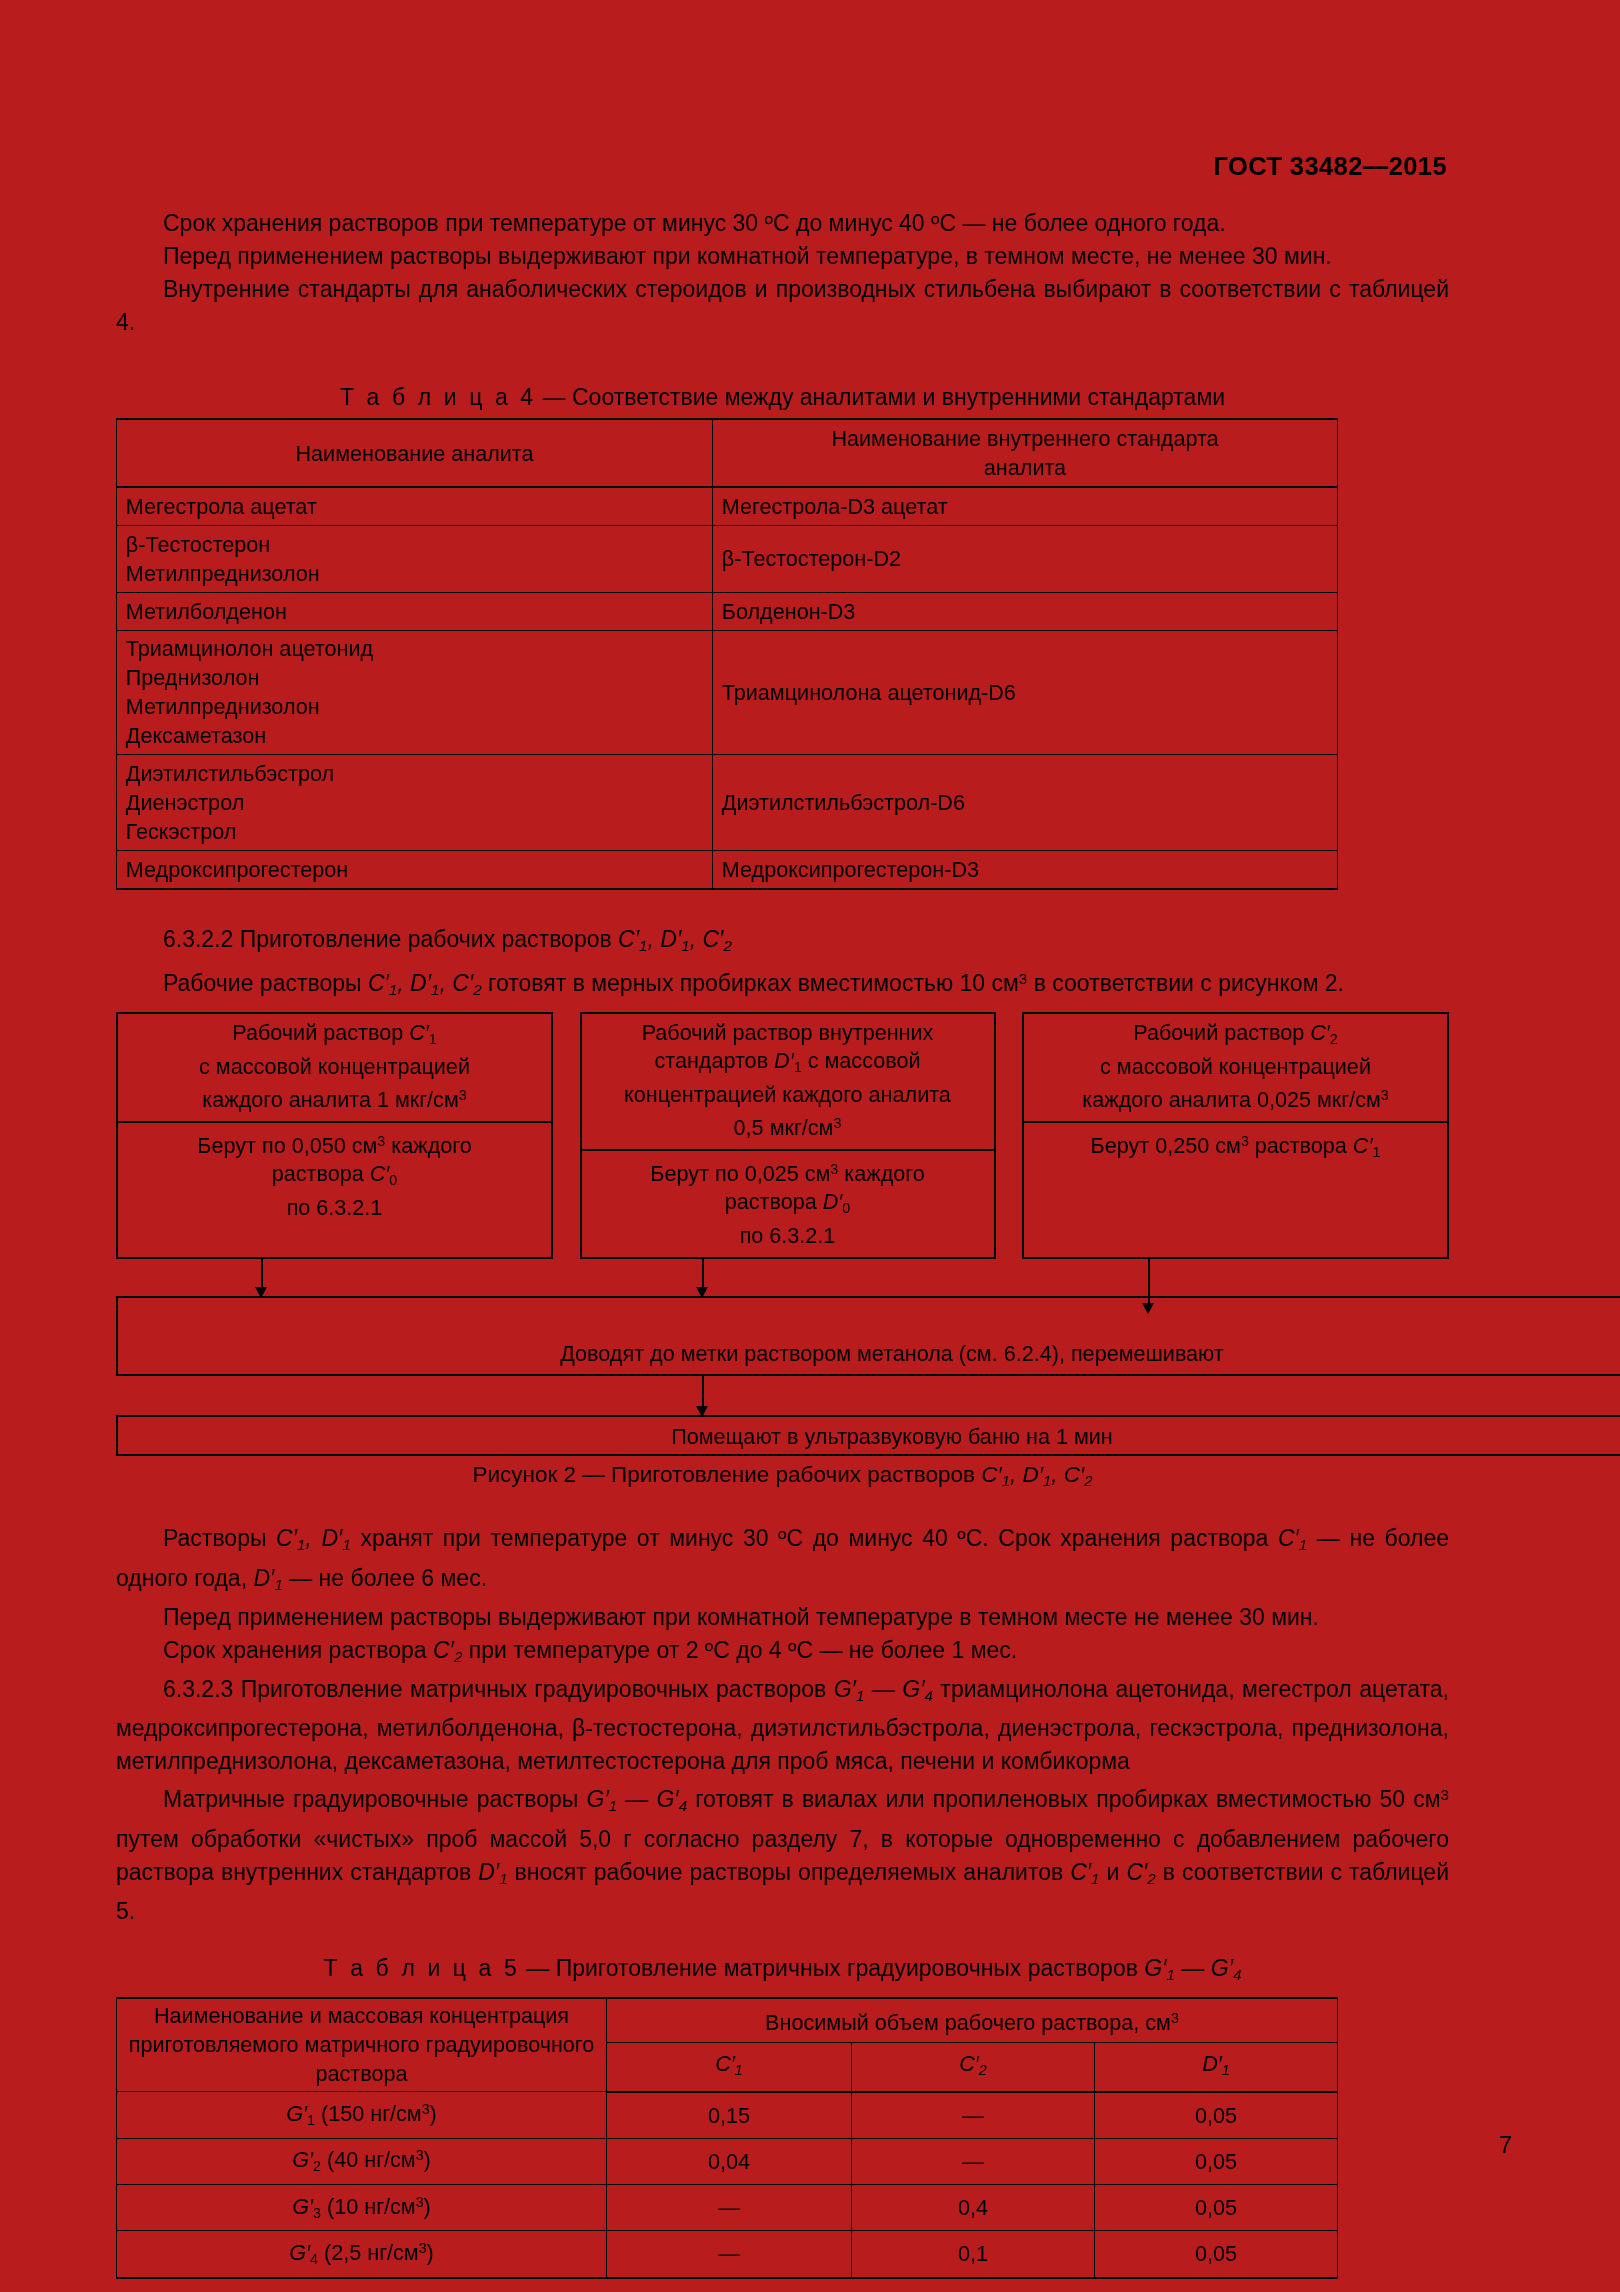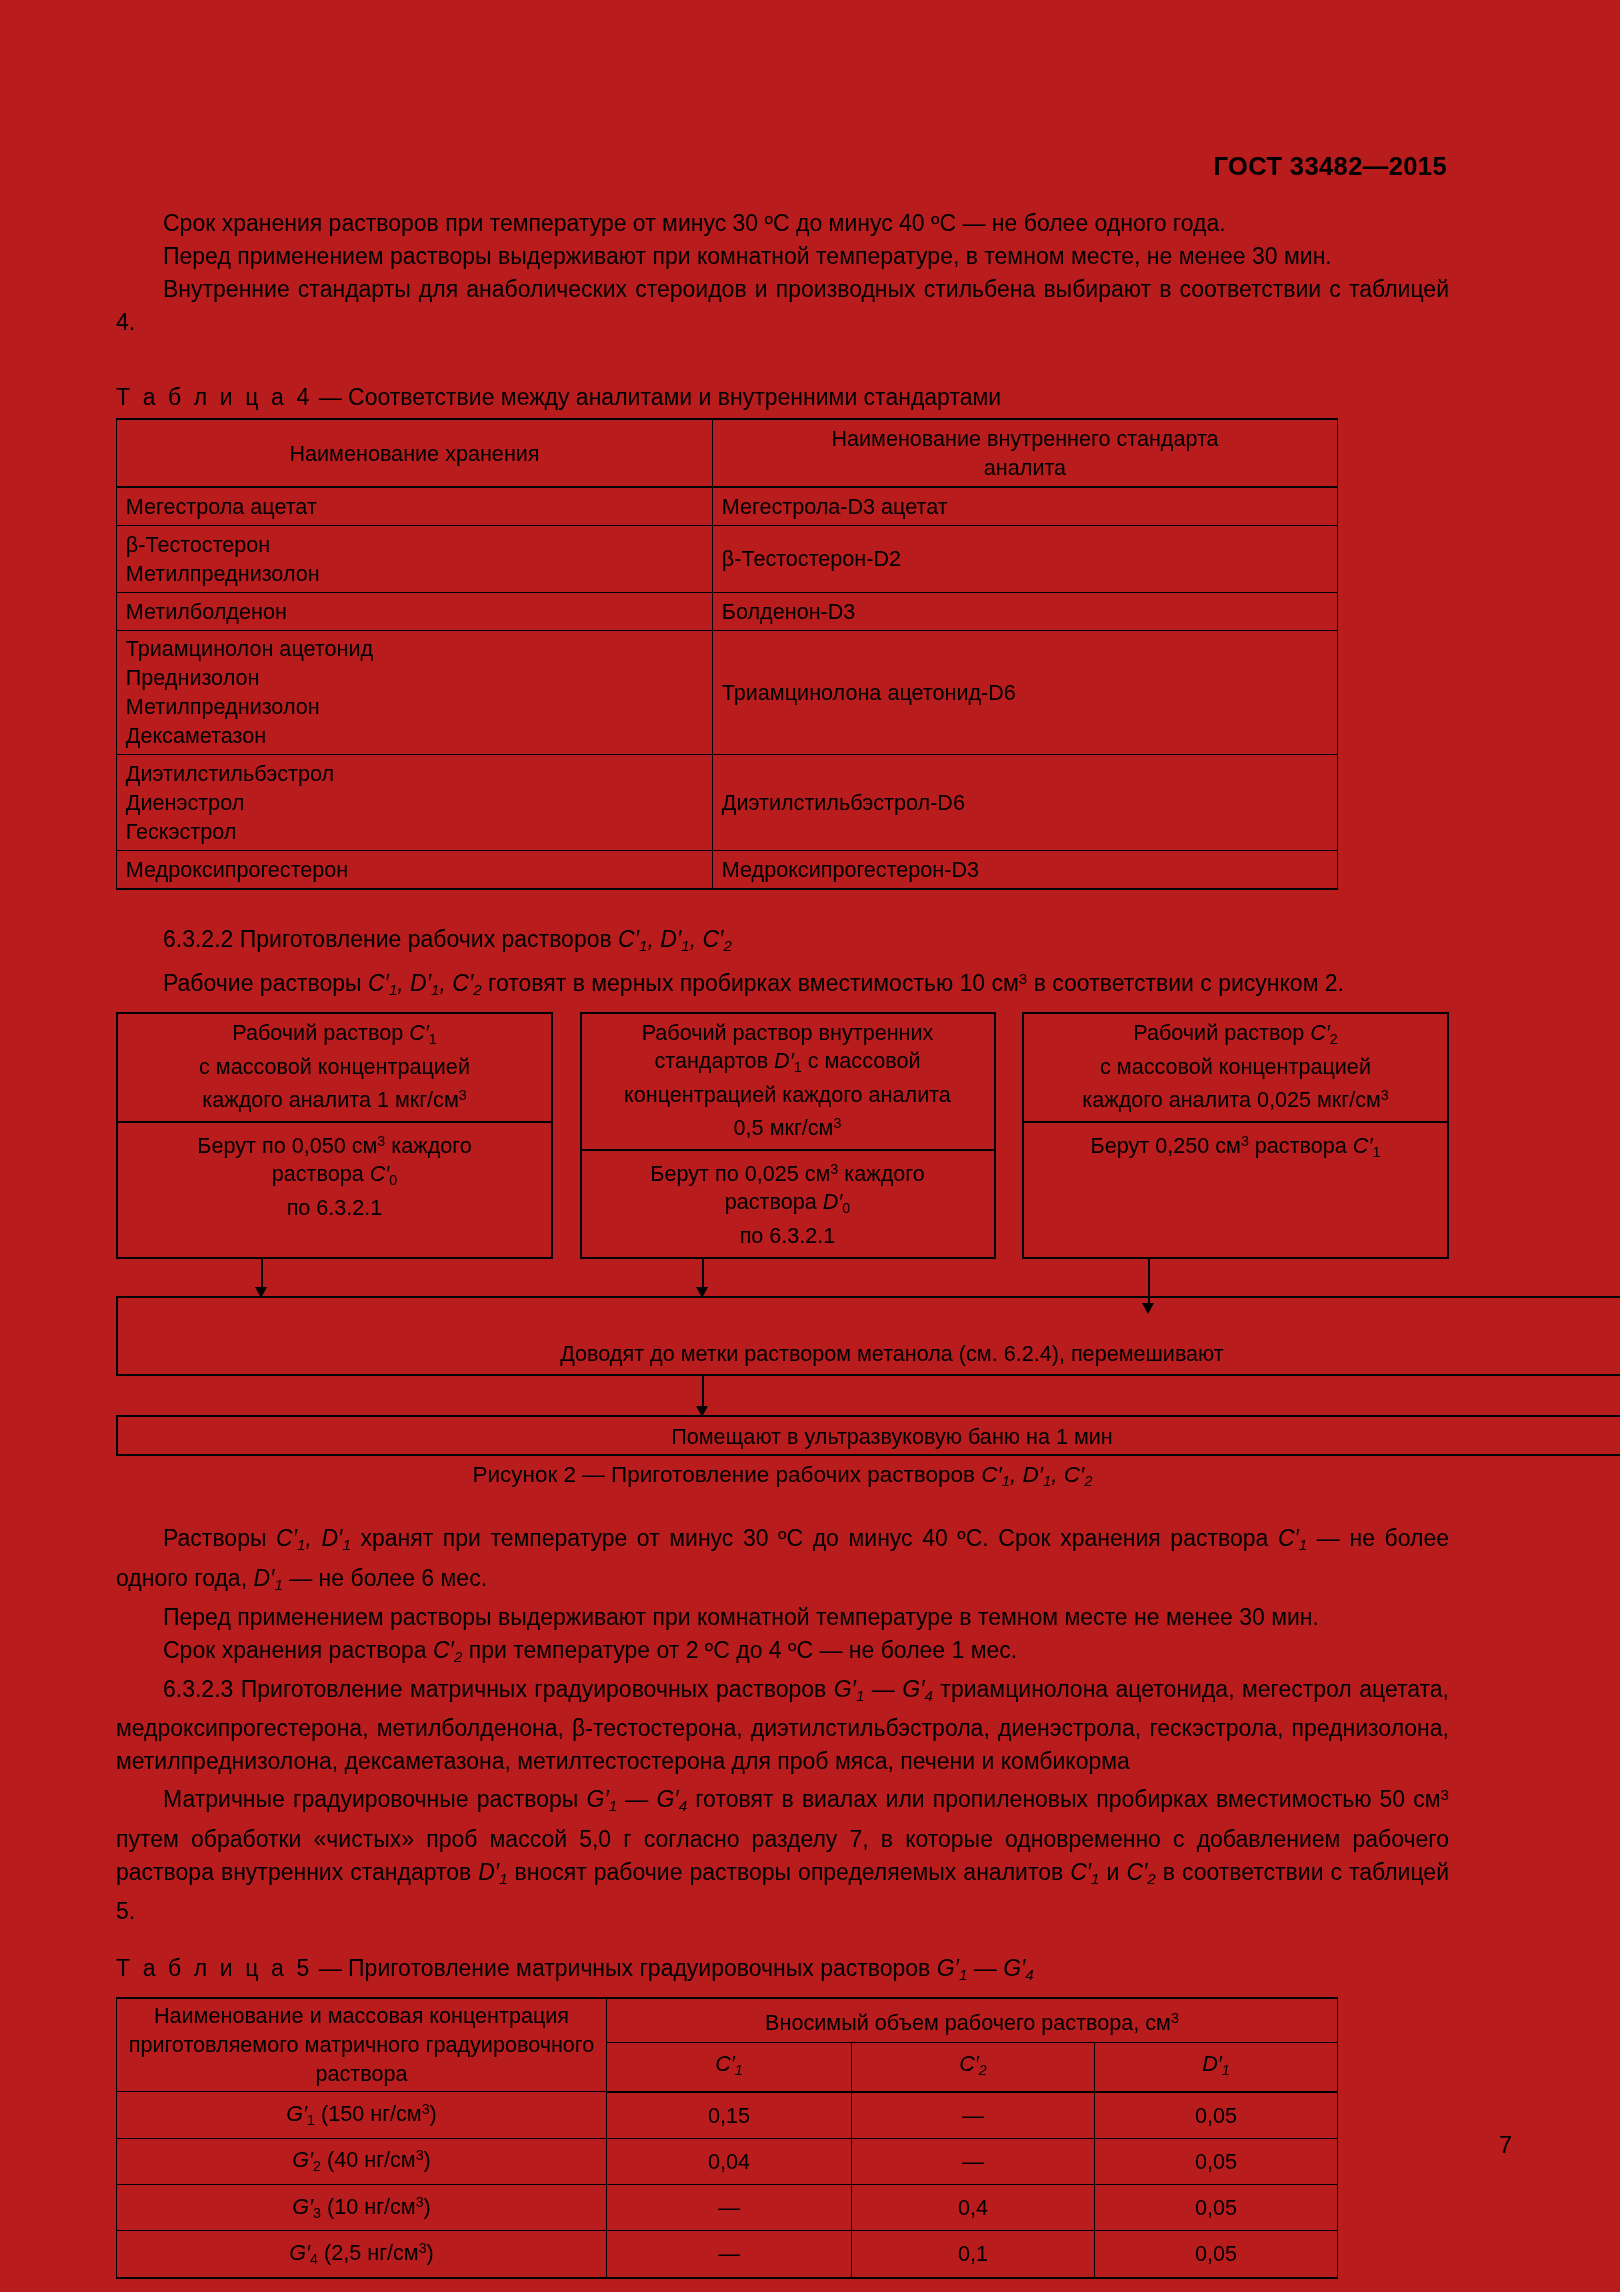--- a/index.html
+++ b/index.html
@@ -53,21 +53,21 @@
 
   i.sym { font-style: italic; }
   sub  { font-size: 0.66em; vertical-align: -0.28em; }
   sup  { font-size: 0.66em; vertical-align: 0.46em; }
 
   
   .tbl-caption {
     font-size: 23px;
     line-height: 31px;
     margin: 0 0 5.9px 0;
-    text-align: left;
+    text-align: center;
   }
   .tbl-caption .spaced { letter-spacing: 3.1px; }
 
   
   table.gost {
     border-collapse: collapse;
     width: 1221px;
     margin-left: 0;
     table-layout: fixed;
   }
@@ -220,21 +220,21 @@
 
     <div class="tbl-caption"><span class="spaced">Т а б л и ц а 4</span><span> — Соответствие между аналитами и внутренними стандартами</span></div>
 
     <table class="gost t4">
       <colgroup>
           <col class="c1">
           <col class="c2">
         </colgroup>
       <tbody>
         <tr class="thead outer-top">
-          <td>Наименование хранения</td>
+          <td>Наименование аналита</td>
           <td>
             <span class="cellline">Наименование внутреннего стандарта</span>
             <span class="cellline">аналита</span>
           </td>
         </tr>
 
         <tr>
           <td class="lead">
             <span class="cellline">Мегестрола ацетат</span>
           </td>

